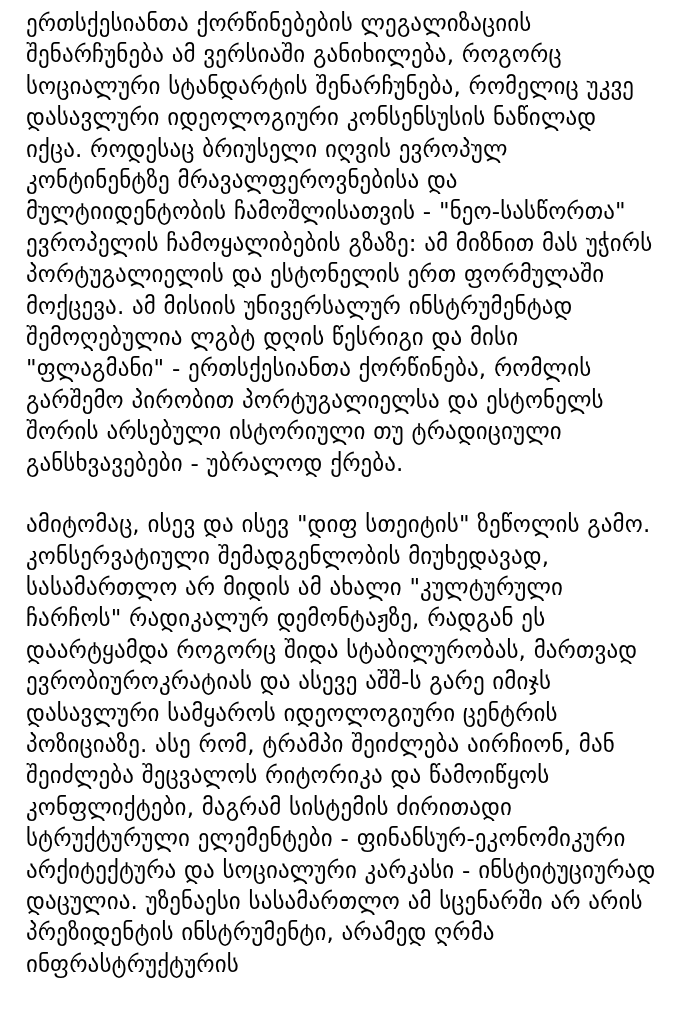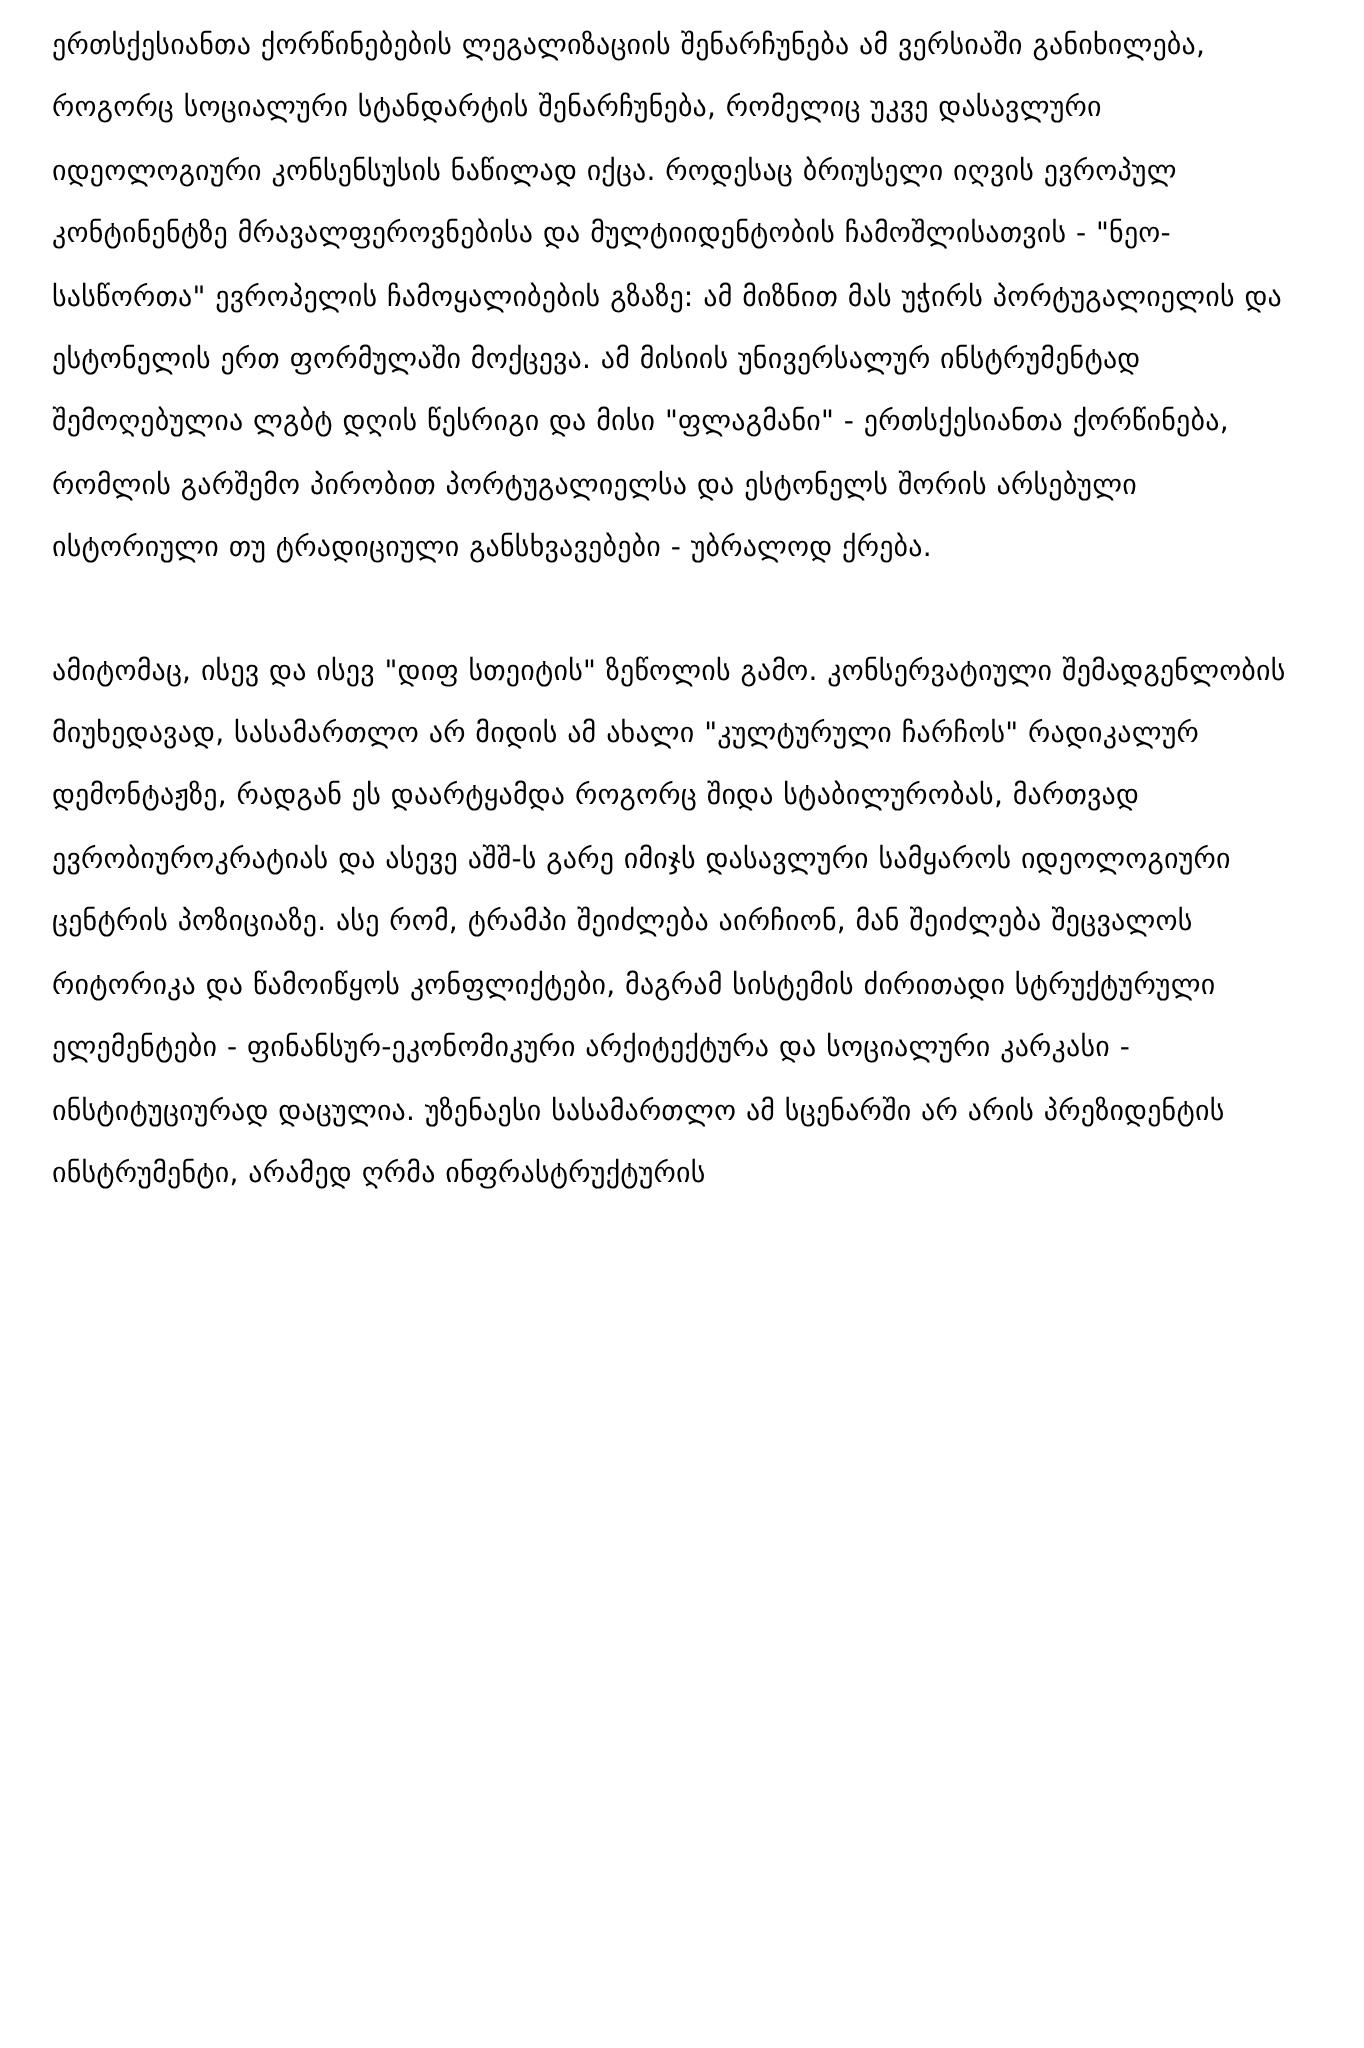--- a/index.html
+++ b/index.html
@@ -15,21 +15,21 @@
   }
   .page {
     width: 682px;
     height: 1024px;
     box-sizing: border-box;
     padding: 8px 26px 0 26px;
     background: #ffffff;
   }
   .article {
     color: #000000;
-    font-size: 14px;
+    font-size: 23px;
     line-height: 31.4px;
     text-align: left;
     letter-spacing: 0.1px;
     word-spacing: 0.3px;
   }
   .para {
     margin: 0;
     padding: 0;
   }
   .para + .para {

